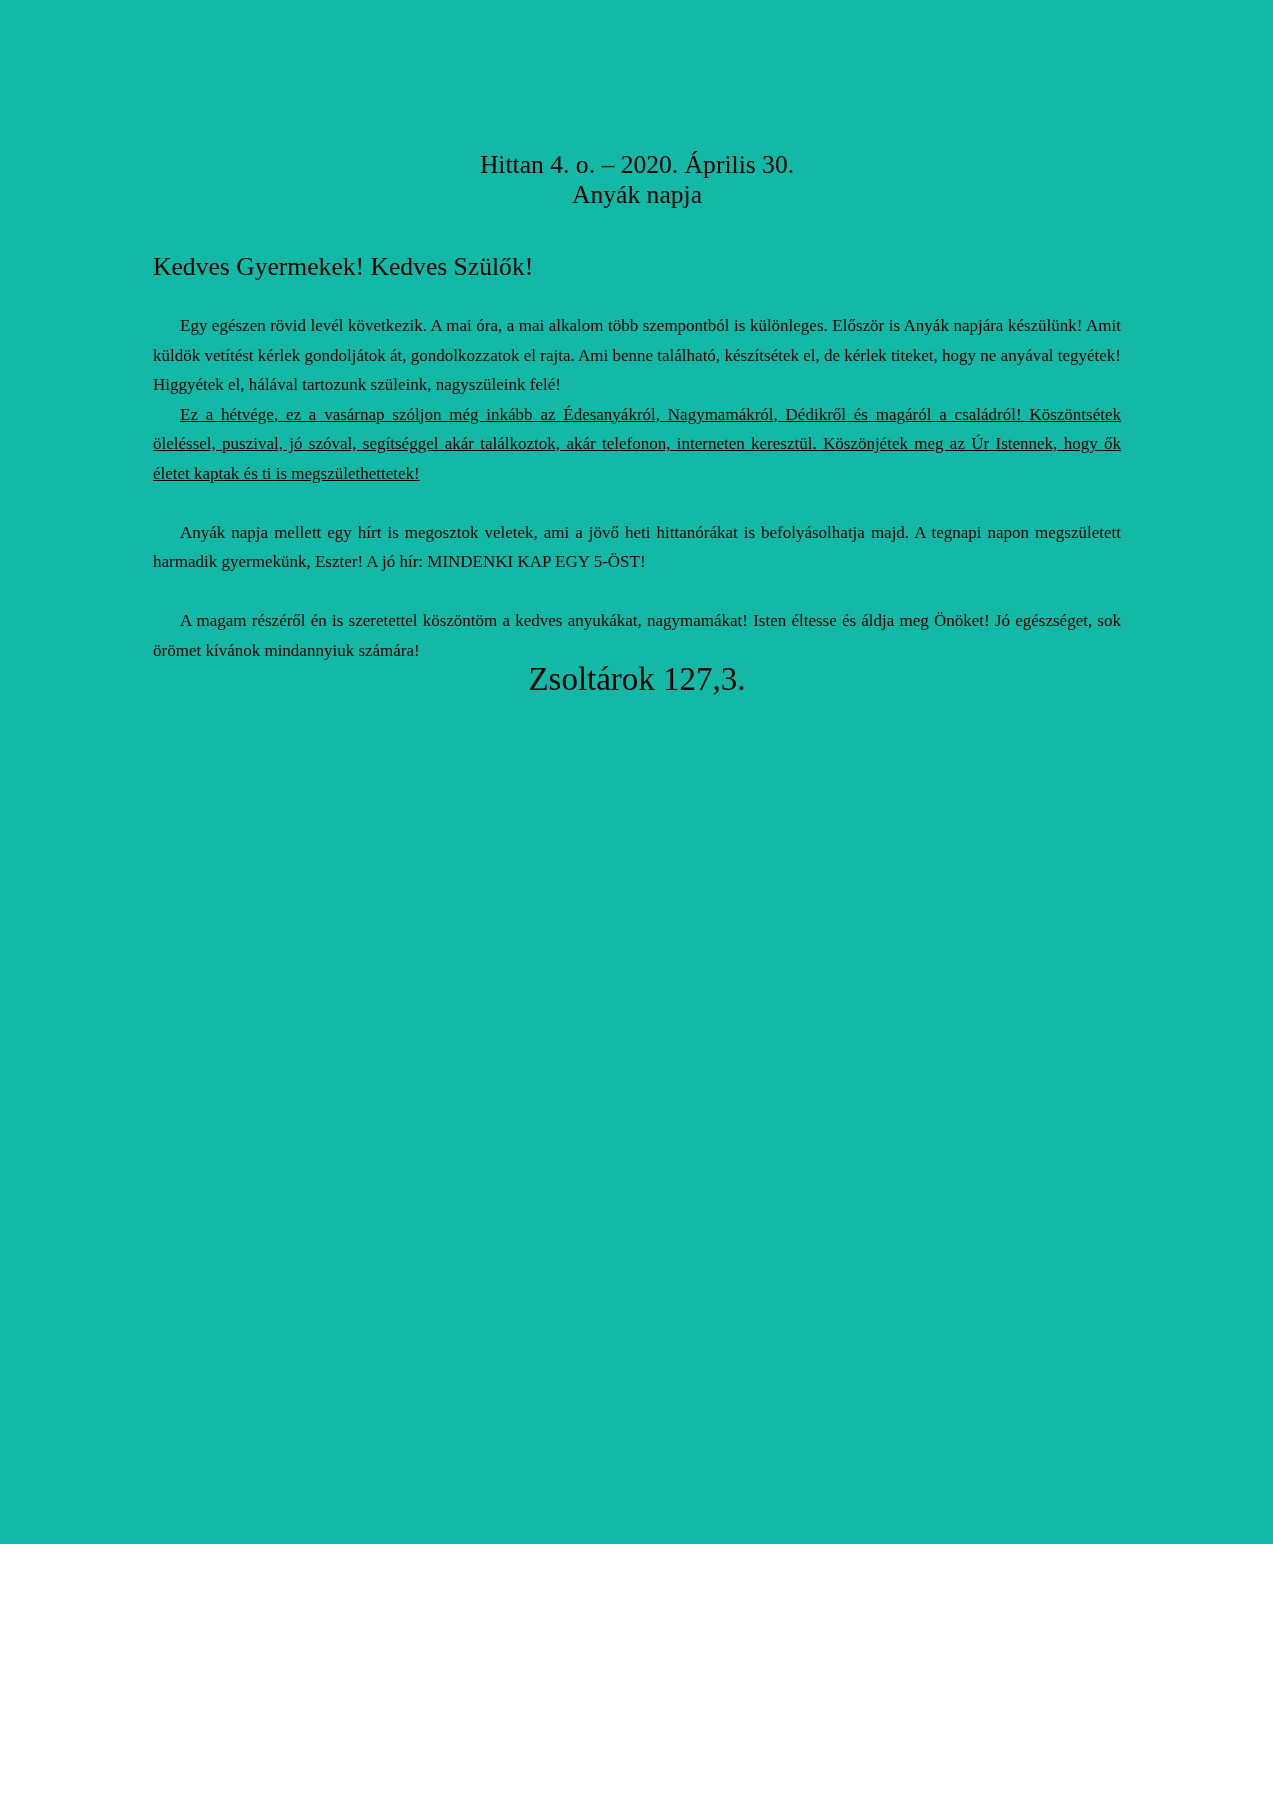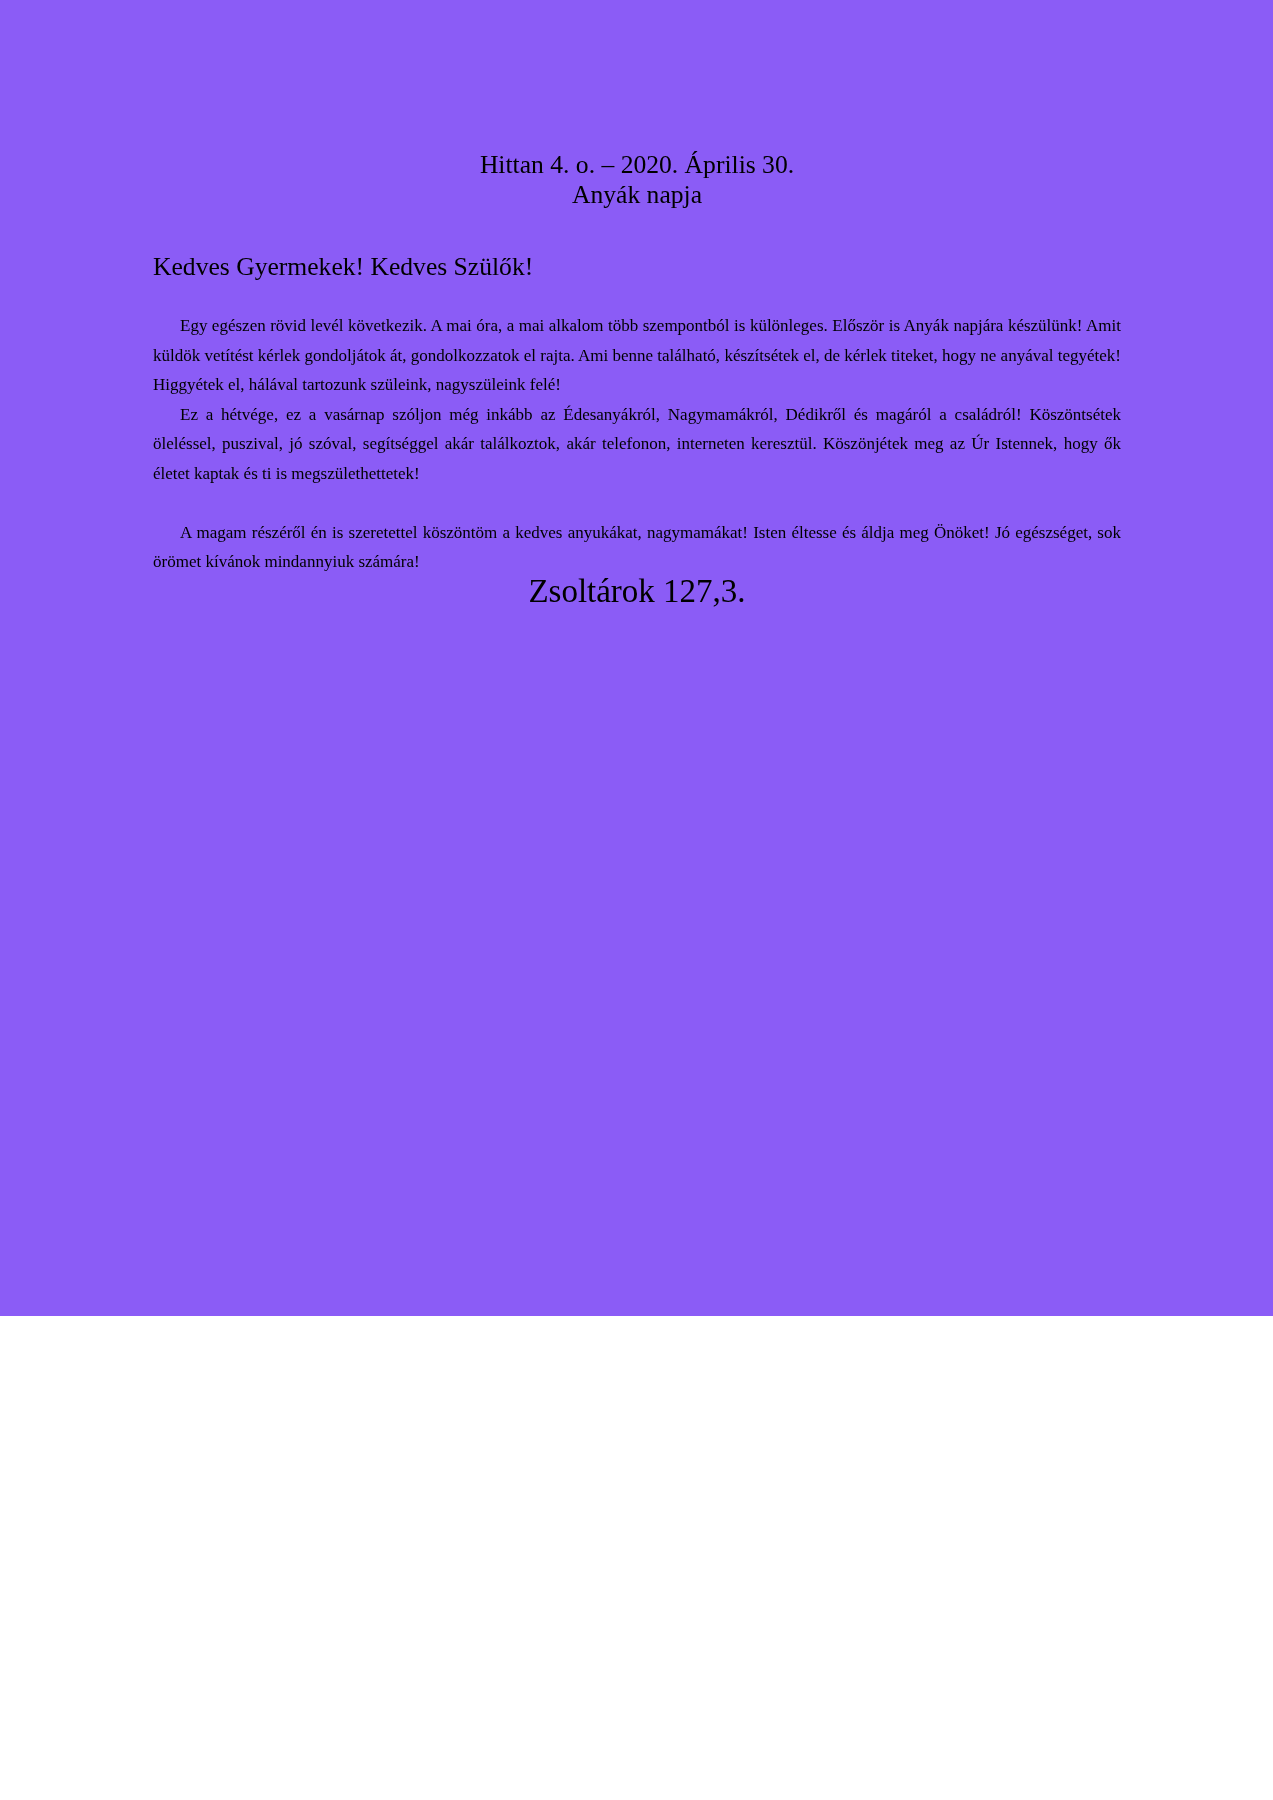--- a/index.html
+++ b/index.html
@@ -3,23 +3,23 @@
 <meta charset="utf-8">
 <style>
   html, body {
     margin: 0;
     padding: 0;
     background: #ffffff;
   }
   .page {
     position: relative;
     width: 1273px;
-    height: 1316px;
+    height: 1544px;
     box-sizing: border-box;
-    background: #8b5cf6;
+    background: #14b8a6;
     color: #000000;
     font-family: "Liberation Serif", "DejaVu Serif", serif;
     padding: 150px 152px 0 153px;
     overflow: hidden;
   }
   .doc-title {
     text-align: center;
     font-size: 25.6px;
     line-height: 29.5px;
   }
@@ -34,20 +34,21 @@
   }
   .para {
     margin: 29.5px 0 0 0;
     font-size: 17px;
     line-height: 29.5px;
     text-align: justify;
     text-indent: 27px;
   }
   .para.flow {
     margin-top: 0;
+    text-decoration: underline;
   }
   .quote {
     margin: 29.5px 0 0 0;
     font-size: 30px;
     line-height: 34px;
     font-style: italic;
     text-align: center;
   }
   .citation {
     margin: 0;
@@ -65,19 +66,20 @@
     <div class="title-line">Hittan 4. o. – 2020. Április 30.</div>
     <div class="title-line">Anyák napja</div>
   </div>
 
   <p class="greeting">Kedves Gyermekek! Kedves Szülők!</p>
 
   <p class="para">Egy egészen rövid levél következik. A mai óra, a mai alkalom több szempontból is különleges. Először is Anyák napjára készülünk! Amit küldök vetítést kérlek gondoljátok át, gondolkozzatok el rajta. Ami benne található, készítsétek el, de kérlek titeket, hogy ne anyával tegyétek! Higgyétek el, hálával tartozunk szüleink, nagyszüleink felé!</p>
 
   <p class="para flow">Ez a hétvége, ez a vasárnap szóljon még inkább az Édesanyákról, Nagymamákról, Dédikről és magáról a családról! Köszöntsétek öleléssel, puszival, jó szóval, segítséggel akár találkoztok, akár telefonon, interneten keresztül. Köszönjétek meg az Úr Istennek, hogy ők életet kaptak és ti is megszülethettetek!</p>
 
+  <p class="para">Anyák napja mellett egy hírt is megosztok veletek, ami a jövő heti hittanórákat is befolyásolhatja majd. A tegnapi napon megszületett harmadik gyermekünk, Eszter! A jó hír: MINDENKI KAP EGY 5-ÖST!</p>
 
   <p class="para">A magam részéről én is szeretettel köszöntöm a kedves anyukákat, nagymamákat! Isten éltesse és áldja meg Önöket! Jó egészséget, sok örömet kívánok mindannyiuk számára!</p>
 
 
   <p class="citation">Zsoltárok 127,3.</p>
 
 </div>
 
 </body></html>

